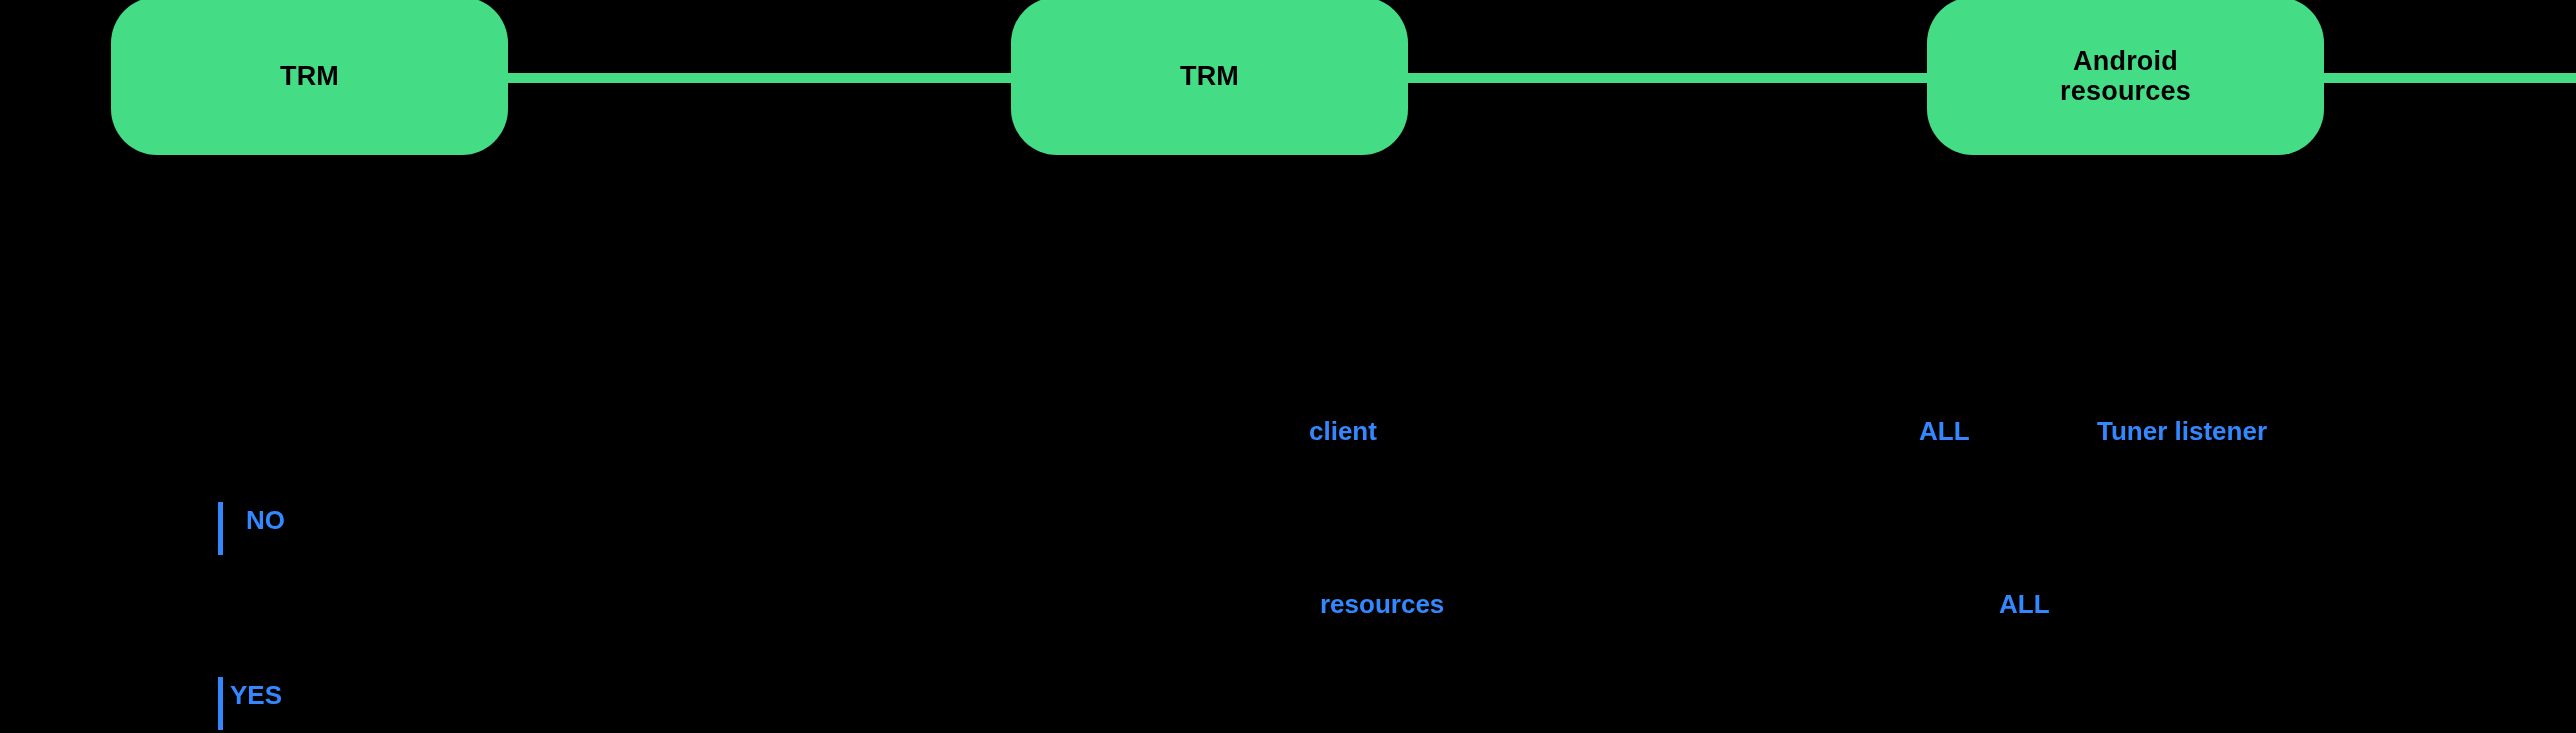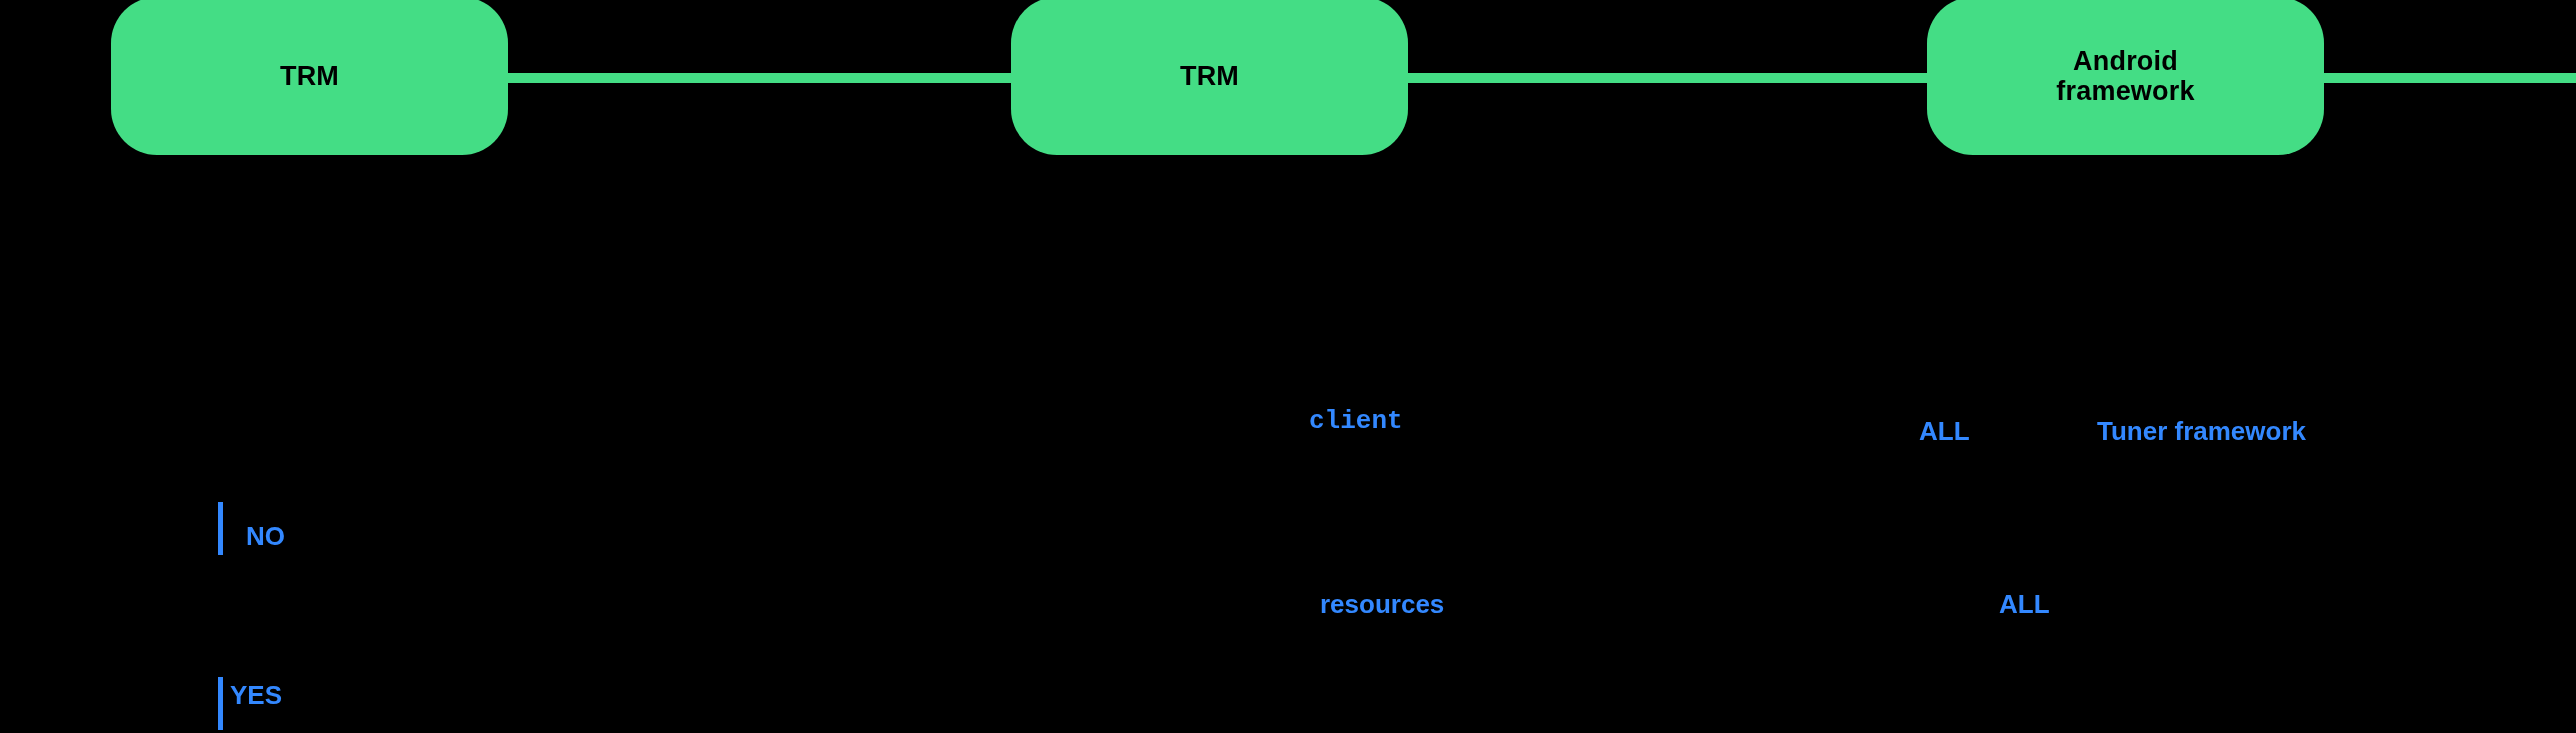--- a/index.html
+++ b/index.html
@@ -79,33 +79,33 @@
   <div class="node" style="left:111px; top:-3.1px; width:397px; height:158px;">
     <span class="node-label">TRM</span>
   </div>
 
   <div class="node" style="left:1011px; top:-3.1px; width:397px; height:158px;">
     <span class="node-label">TRM</span>
   </div>
 
   <div class="node" style="left:1927px; top:-3.1px; width:397px; height:158px;">
     <span class="node-label">Android
-framework</span>
+resources</span>
   </div>
 
-  <div class="label" style="left:1309px; top:408px;font-family:Liberation Mono, monospace;">client</div>
+  <div class="label" style="left:1309px; top:418px;">client</div>
 
   <div class="label" style="left:1919px; top:418px;">ALL</div>
 
-  <div class="label" style="left:2097px; top:418px;">Tuner framework</div>
+  <div class="label" style="left:2097px; top:418px;">Tuner listener</div>
 
   <div class="label" style="left:1320px; top:591px;">resources</div>
 
   <div class="label" style="left:1999px; top:591px;">ALL</div>
 
   <div class="tickbar" style="left:218px; top:502px; height:53px;"></div>
-  <div class="label" style="left:246px; top:507px;margin-top:16px;">NO</div>
+  <div class="label" style="left:246px; top:507px;">NO</div>
 
   <div class="tickbar" style="left:218px; top:677px; height:53px;"></div>
   <div class="label" style="left:230px; top:682px;">YES</div>
 
 </div>
 
 
 </body></html>

